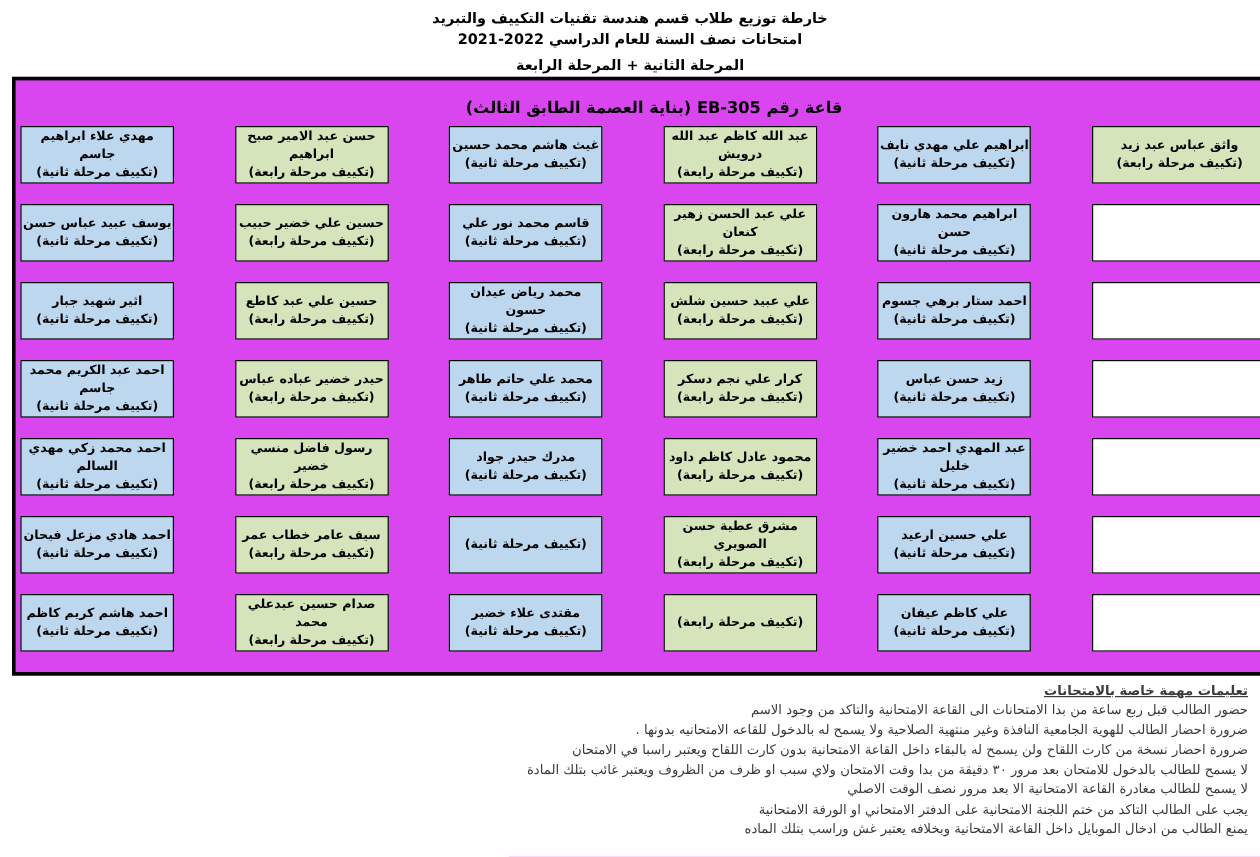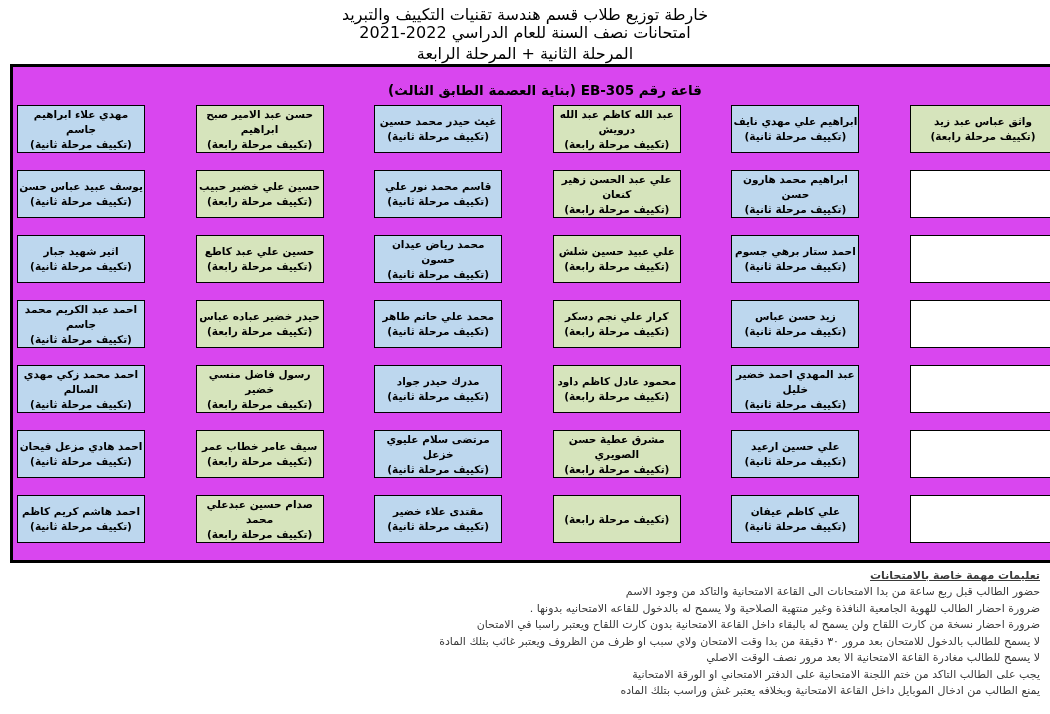--- a/index.html
+++ b/index.html
@@ -7,21 +7,21 @@
     width:1050px; height:714px;
     background:#ffffff;
     font-family:"DejaVu Sans", sans-serif;
     position:relative;
     color:#000;
     overflow:hidden;
   }
   .doc-header {
     position:absolute; top:6px; left:0; width:100%;
     text-align:center; direction:rtl;
-    font-weight:normal; font-size:16px;
+    font-weight:bold; font-size:12px;
   }
   .h-line { line-height:18px; }
   .h-line3 { margin-top:3px; }
 
   .room-box {
     position:absolute; left:10px; top:64px;
     width:1022px; height:493px;
     border:3px solid #000;
     background:#d946ef;
     box-sizing:content-box;
@@ -82,21 +82,21 @@
       <div class="grid-row">
         <div class="cell second">
           <div class="cell-name">مهدي علاء ابراهيم جاسم</div>
           <div class="cell-stage">(تكييف مرحلة ثانية)</div>
         </div>
         <div class="cell fourth">
           <div class="cell-name">حسن عبد الامير صبح ابراهيم</div>
           <div class="cell-stage">(تكييف مرحلة رابعة)</div>
         </div>
         <div class="cell second">
-          <div class="cell-name">غيث حيدر محمد حسين</div>
+          <div class="cell-name">غيث هاشم محمد حسين</div>
           <div class="cell-stage">(تكييف مرحلة ثانية)</div>
         </div>
         <div class="cell fourth">
           <div class="cell-name">عبد الله كاظم عبد الله درويش</div>
           <div class="cell-stage">(تكييف مرحلة رابعة)</div>
         </div>
         <div class="cell second">
           <div class="cell-name">ابراهيم علي مهدي نايف</div>
           <div class="cell-stage">(تكييف مرحلة ثانية)</div>
         </div>
@@ -200,21 +200,20 @@
       <div class="grid-row">
         <div class="cell second">
           <div class="cell-name">احمد هادي مزعل فيحان</div>
           <div class="cell-stage">(تكييف مرحلة ثانية)</div>
         </div>
         <div class="cell fourth">
           <div class="cell-name">سيف عامر خطاب عمر</div>
           <div class="cell-stage">(تكييف مرحلة رابعة)</div>
         </div>
         <div class="cell second">
-          <div class="cell-name">مرتضى سلام عليوي خزعل</div>
           <div class="cell-stage">(تكييف مرحلة ثانية)</div>
         </div>
         <div class="cell fourth">
           <div class="cell-name">مشرق عطية حسن الصويري</div>
           <div class="cell-stage">(تكييف مرحلة رابعة)</div>
         </div>
         <div class="cell second">
           <div class="cell-name">علي حسين ارعيد</div>
           <div class="cell-stage">(تكييف مرحلة ثانية)</div>
         </div>

